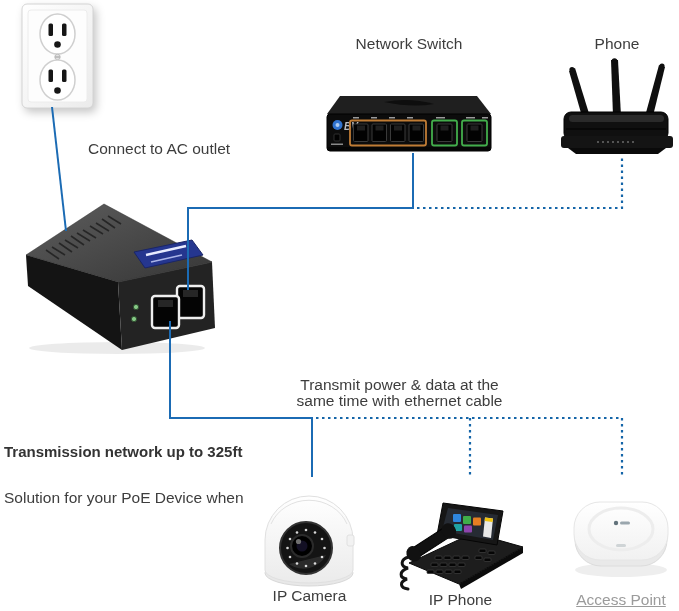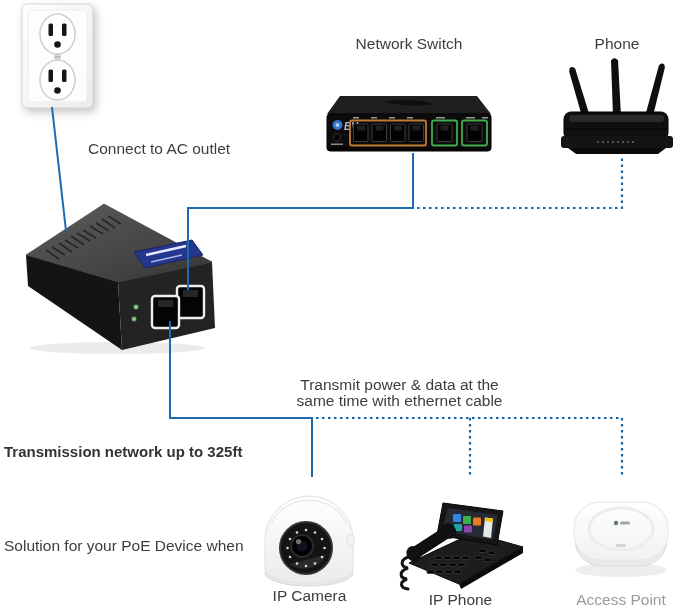--- a/index.html
+++ b/index.html
@@ -5,21 +5,21 @@
   html,body{margin:0;padding:0;background:#fff;}
   .stage{
     position:relative;width:679px;height:611px;background:#ffffff;
     font-family:"Liberation Sans", sans-serif;color:var(--text-dark,#3d3d3d);
     overflow:hidden;
   }
   .abs{position:absolute;}
   .txt{font-size:15.5px;line-height:16px;color:var(--text-dark,#3d3d3d);white-space:nowrap;}
   .txt.bold{font-weight:bold;color:#333;}
   .center{text-align:center;}
-  .light{color:var(--text-light,#9b9b9b);}
+  .light{color:var(--text-light,#9b9b9b);text-decoration:underline;}
   svg.device{position:absolute;overflow:visible;}
   #outlet-svg{filter:drop-shadow(3px 4px 4px rgba(0,0,0,.22));}
   #connections{position:absolute;left:0;top:0;z-index:5;pointer-events:none;}
   .cable{fill:none;stroke-width:2;}
   .cable.solid{stroke:var(--cable-solid,#1b6bb4);}
   .cable.dashed{stroke:var(--cable-dashed,#1465a8);stroke-dasharray:2.5 3.5;stroke-width:2.2;}
   .anno{z-index:6;}
 </style>
 </head>
 <body>
@@ -282,21 +282,21 @@
   <div class="abs txt anno" style="left:88px;top:141px;">Connect to AC outlet</div>
 
 
   <div class="abs center anno" style="left:277px;top:377px;width:245px;">
     <div class="txt">Transmit power &amp; data at the</div>
     <div class="txt">same time with ethernet cable</div>
   </div>
 
   <div class="abs txt bold anno" style="left:4px;top:444px;font-size:15px;">Transmission network up to 325ft</div>
 
-  <div class="abs anno" style="left:4px;top:490px;margin-top:48px;">
+  <div class="abs anno" style="left:4px;top:490px;">
     <div class="txt">Solution for your PoE Device when</div>
   </div>
 
   <div class="abs txt center anno" style="left:262px;top:588px;width:95px;">IP Camera</div>
 
   <div class="abs txt center anno" style="left:393px;top:592px;width:135px;">IP Phone</div>
 
   <div class="abs txt center light anno" style="left:566px;top:592px;width:110px;">Access Point</div>
 
 </div>

